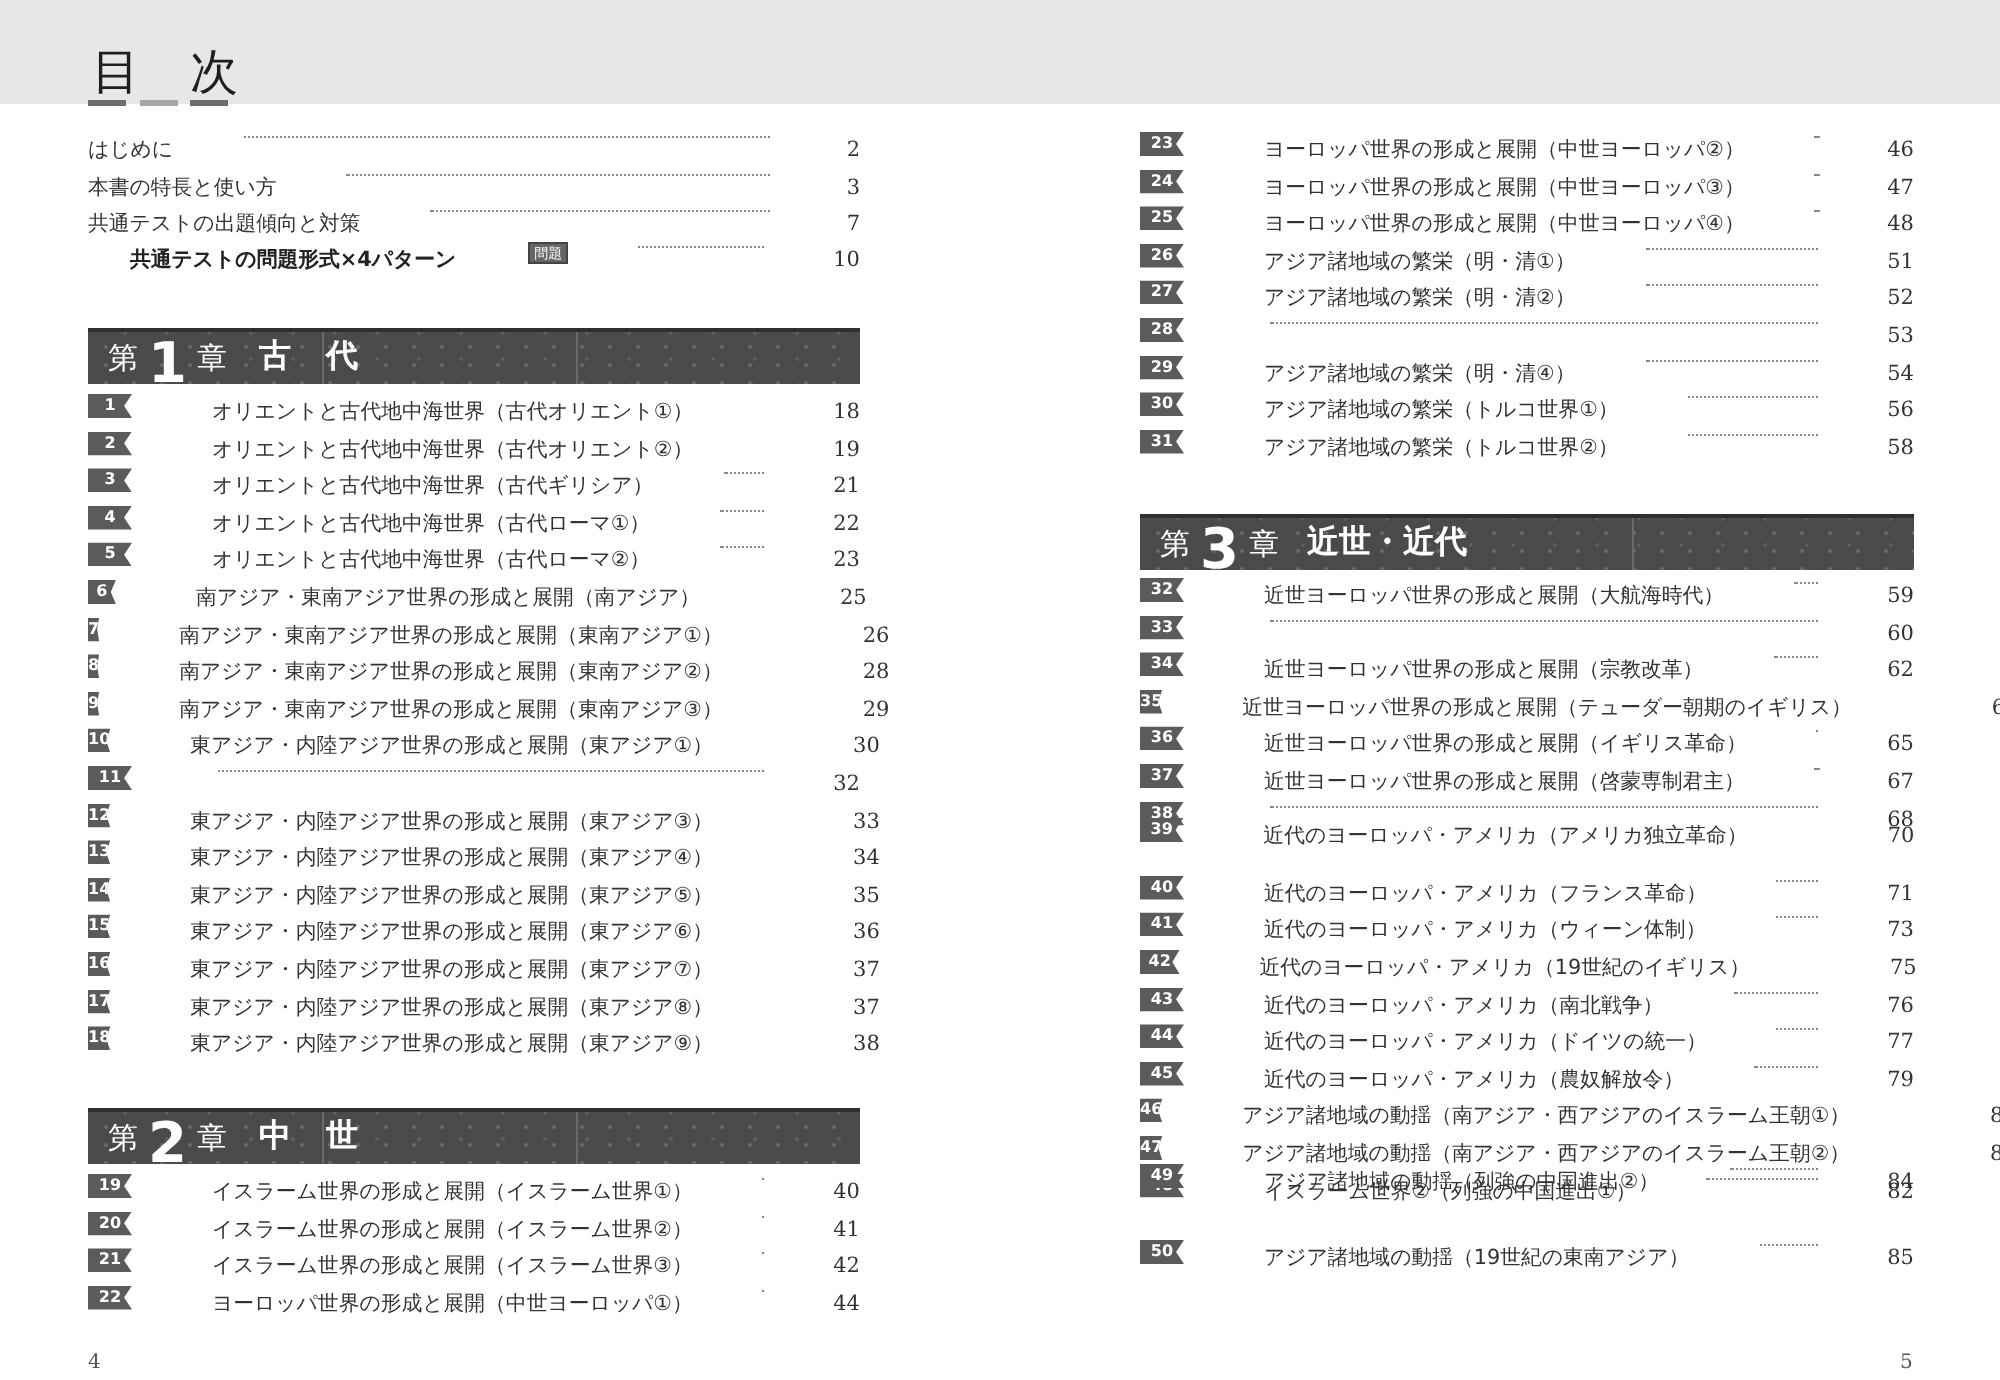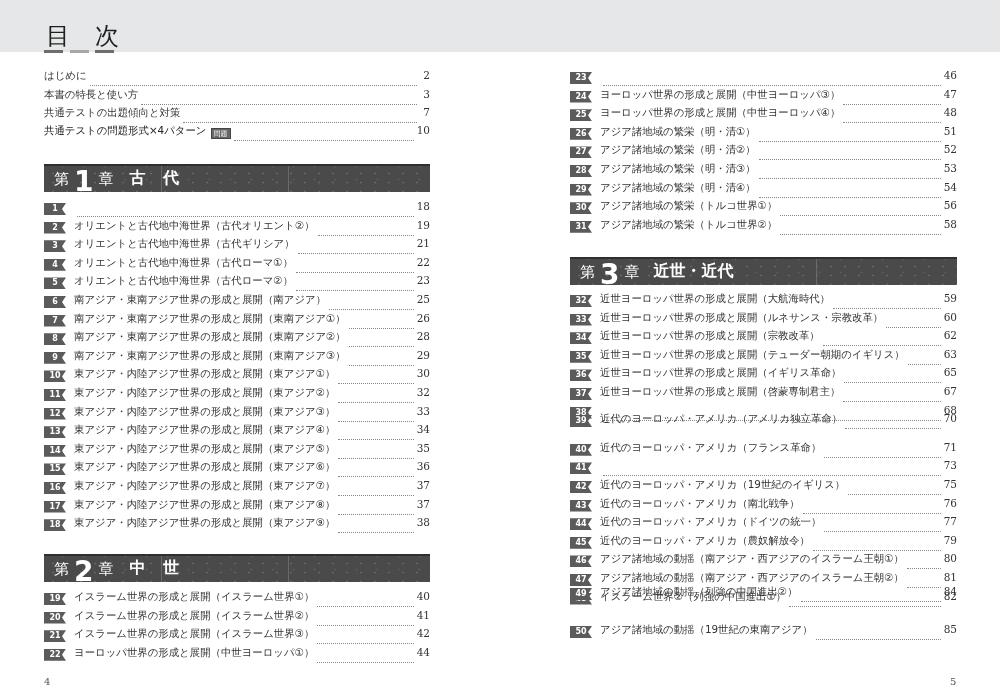--- a/index.html
+++ b/index.html
@@ -11,24 +11,24 @@
   .title .ch { position: absolute; top: 0; }
   .title-bars { position: absolute; left: 44px; top: 50px; }
   .title-bars span { position: absolute; top: 0; height: 3px; width: 19px; background: #777; }
 
   .col { position: absolute; }
   .left { left: 44px; top: 64px; width: 386px; }
   .right { left: 570px; top: 64px; width: 387px; }
 
   .intro-row, .entry-row {
     position: absolute; left: 0; width: 100%; height: 18px;
-    display: flex; align-items: flex-end; font-size: 10.4px; line-height: 18px; white-space: nowrap;
+    display: flex; align-items: flex-start; font-size: 10.4px; line-height: 18px; white-space: nowrap; gap: 32px;
   }
   .intro-row .label { color: #333; }
-  .intro-row .label.bold { font-weight: normal; color: #222; }
+  .intro-row .label.bold { font-weight: bold; color: #222; margin-left: 21px; }
   .dots { flex: 1; border-bottom: 1px dotted #888; margin: 0 3px; height: 1px; position: relative; top: 2px; }
   .page { font-family: "DejaVu Serif", "Liberation Serif", serif; font-size: 10.5px; color: #333; min-width: 10px; text-align: right; }
 
   .tag { display: inline-block; background: #666; color: #fff; font-size: 7px; padding: 0 2px; margin-left: 4px; line-height: 10px; height: 11px; border: 1px solid #444; }
 
   .chapter {
     position: absolute; left: 0; width: 100%; height: 28px;
     background: #4a4a4a;
     background-image:
       radial-gradient(circle, rgba(255,255,255,0.16) 0.8px, transparent 1.2px),
@@ -98,20 +98,21 @@
     <span class="num">1</span>
     <span class="sho">章</span>
     <span class="name">古 代</span>
     <span class="divider" style="left:117px"></span>
     <span class="divider" style="left:244px"></span>
   </div>
 
   <div id="left-ch1">
       <div class="entry-row" style="top: 133px;">
         <span class="badge">1</span>
+        <span class="label">オリエントと古代地中海世界（古代オリエント①）</span>
         <span class="dots"></span>
         <span class="page">18</span>
       </div>
       <div class="entry-row" style="top: 151.6px;">
         <span class="badge">2</span>
         <span class="label">オリエントと古代地中海世界（古代オリエント②）</span>
         <span class="dots"></span>
         <span class="page">19</span>
       </div>
       <div class="entry-row" style="top: 170.2px;">
@@ -157,21 +158,20 @@
         <span class="page">29</span>
       </div>
       <div class="entry-row" style="top: 300.4px;">
         <span class="badge">10</span>
         <span class="label">東アジア・内陸アジア世界の形成と展開（東アジア①）</span>
         <span class="dots"></span>
         <span class="page">30</span>
       </div>
       <div class="entry-row" style="top: 319px;">
         <span class="badge">11</span>
-        <span class="label">東アジア・内陸アジア世界の形成と展開（東アジア②）</span>
         <span class="dots"></span>
         <span class="page">32</span>
       </div>
       <div class="entry-row" style="top: 337.6px;">
         <span class="badge">12</span>
         <span class="label">東アジア・内陸アジア世界の形成と展開（東アジア③）</span>
         <span class="dots"></span>
         <span class="page">33</span>
       </div>
       <div class="entry-row" style="top: 356.2px;">
@@ -246,20 +246,21 @@
         <span class="dots"></span>
         <span class="page">44</span>
       </div>
     </div>
 </div>
 
 <div class="col right">
   <div id="right-ch2">
       <div class="entry-row" style="top: 2px;">
         <span class="badge">23</span>
+        <span class="label">ヨーロッパ世界の形成と展開（中世ヨーロッパ②）</span>
         <span class="dots"></span>
         <span class="page">46</span>
       </div>
       <div class="entry-row" style="top: 20.6px;">
         <span class="badge">24</span>
         <span class="label">ヨーロッパ世界の形成と展開（中世ヨーロッパ③）</span>
         <span class="dots"></span>
         <span class="page">47</span>
       </div>
       <div class="entry-row" style="top: 39.2px;">
@@ -275,21 +276,20 @@
         <span class="page">51</span>
       </div>
       <div class="entry-row" style="top: 76.4px;">
         <span class="badge">27</span>
         <span class="label">アジア諸地域の繁栄（明・清②）</span>
         <span class="dots"></span>
         <span class="page">52</span>
       </div>
       <div class="entry-row" style="top: 95px;">
         <span class="badge">28</span>
-        <span class="label">アジア諸地域の繁栄（明・清③）</span>
         <span class="dots"></span>
         <span class="page">53</span>
       </div>
       <div class="entry-row" style="top: 113.6px;">
         <span class="badge">29</span>
         <span class="label">アジア諸地域の繁栄（明・清④）</span>
         <span class="dots"></span>
         <span class="page">54</span>
       </div>
       <div class="entry-row" style="top: 132.2px;">
@@ -316,21 +316,20 @@
 
   <div id="right-ch3">
       <div class="entry-row" style="top: 225px;">
         <span class="badge">32</span>
         <span class="label">近世ヨーロッパ世界の形成と展開（大航海時代）</span>
         <span class="dots"></span>
         <span class="page">59</span>
       </div>
       <div class="entry-row" style="top: 243.6px;">
         <span class="badge">33</span>
-        <span class="label">近世ヨーロッパ世界の形成と展開（ルネサンス・宗教改革）</span>
         <span class="dots"></span>
         <span class="page">60</span>
       </div>
       <div class="entry-row" style="top: 262.2px;">
         <span class="badge">34</span>
         <span class="label">近世ヨーロッパ世界の形成と展開（宗教改革）</span>
         <span class="dots"></span>
         <span class="page">62</span>
       </div>
       <div class="entry-row" style="top: 280.8px;">
@@ -363,20 +362,21 @@
         <span class="page">70</span>
       </div>
       <div class="entry-row" style="top: 373.8px;">
         <span class="badge">40</span>
         <span class="label">近代のヨーロッパ・アメリカ（フランス革命）</span>
         <span class="dots"></span>
         <span class="page">71</span>
       </div>
       <div class="entry-row" style="top: 392.4px;">
         <span class="badge">41</span>
+        <span class="label">近代のヨーロッパ・アメリカ（ウィーン体制）</span>
         <span class="dots"></span>
         <span class="page">73</span>
       </div>
       <div class="entry-row" style="top: 411px;">
         <span class="badge">42</span>
         <span class="label">近代のヨーロッパ・アメリカ（19世紀のイギリス）</span>
         <span class="dots"></span>
         <span class="page">75</span>
       </div>
       <div class="entry-row" style="top: 429.6px;">

